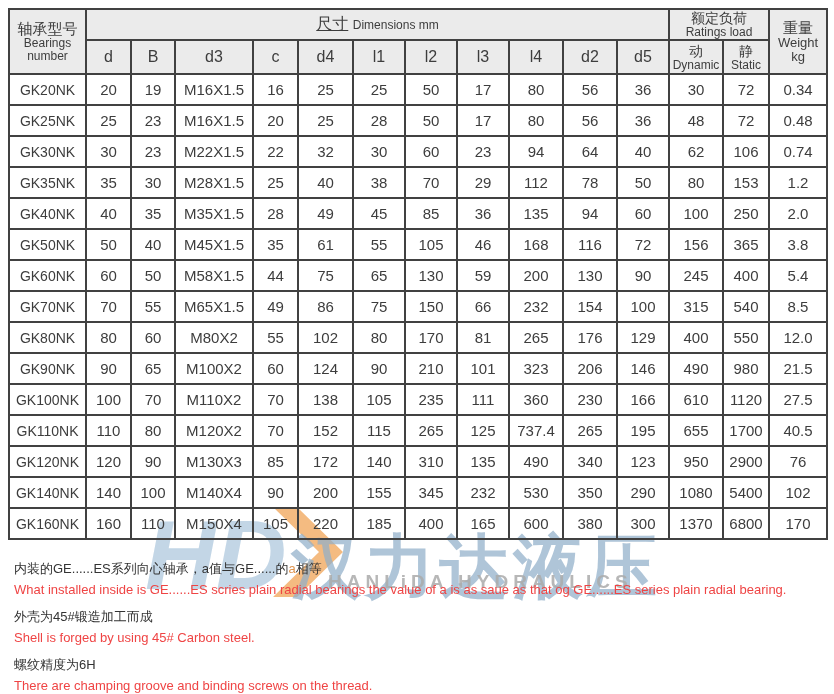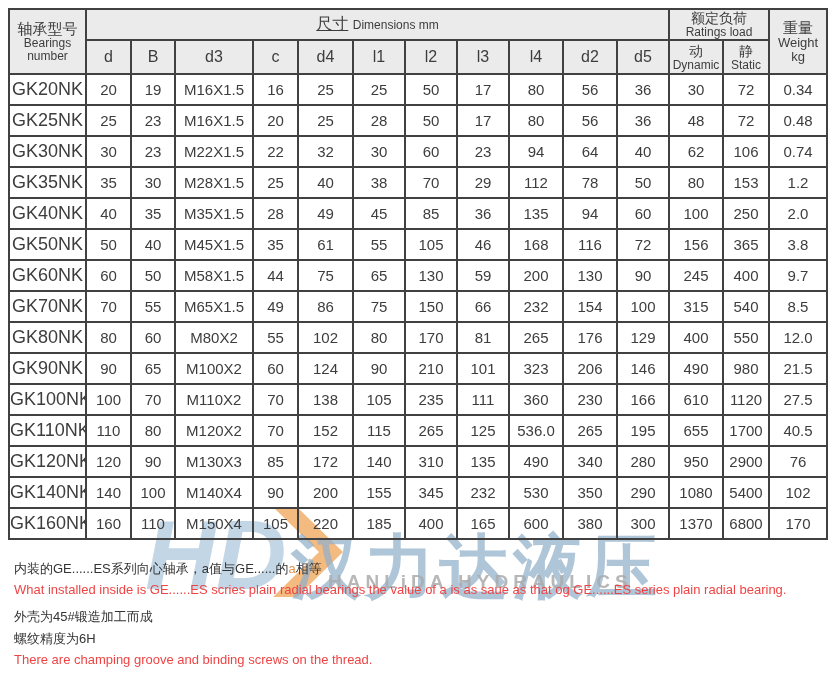--- a/index.html
+++ b/index.html
@@ -43,21 +43,21 @@
   }
   .spec-table thead th { background: #ebebeb; }
   .hr1 { height: 30px; }
   .hr2 { height: 34px; }
   .cn { font-size: 15px; line-height: 1.15; }
   .en { font-size: 12px; line-height: 1.1; }
   .dim-title .cn { display: inline; font-size: 16px; text-decoration: underline; }
   .dim-title .en { display: inline; font-size: 12px; }
   .dimcol { font-size: 16px; }
   .spec-table tbody td { font-size: 15px; height: 31px; }
-  .spec-table tbody td.model { font-size: 18px; }
+  .spec-table tbody td.model { font-size: 14px; }
 
   
   .notes { position: absolute; left: 14px; top: 560px; width: 812px; z-index: 2; }
   .note-cn { font-size: 13px; color: #333333; margin: 0 0 4px 0; }
   .note-en { font-size: 13px; color: #ef4444; margin: 0 0 11px 0; }
   .hl { color: #e0954f; }
 </style>
 </head>
 <body>
 
@@ -243,21 +243,21 @@
           <td>44</td>
           <td>75</td>
           <td>65</td>
           <td>130</td>
           <td>59</td>
           <td>200</td>
           <td>130</td>
           <td>90</td>
           <td>245</td>
           <td>400</td>
-          <td>9.7</td>
+          <td>5.4</td>
         </tr>
         <tr>
           <td class="model">GK70NK</td>
           <td>70</td>
           <td>55</td>
           <td>M65X1.5</td>
           <td>49</td>
           <td>86</td>
           <td>75</td>
           <td>150</td>
@@ -323,40 +323,40 @@
         <tr>
           <td class="model">GK110NK</td>
           <td>110</td>
           <td>80</td>
           <td>M120X2</td>
           <td>70</td>
           <td>152</td>
           <td>115</td>
           <td>265</td>
           <td>125</td>
-          <td>536.0</td>
+          <td>737.4</td>
           <td>265</td>
           <td>195</td>
           <td>655</td>
           <td>1700</td>
           <td>40.5</td>
         </tr>
         <tr>
           <td class="model">GK120NK</td>
           <td>120</td>
           <td>90</td>
           <td>M130X3</td>
           <td>85</td>
           <td>172</td>
           <td>140</td>
           <td>310</td>
           <td>135</td>
           <td>490</td>
           <td>340</td>
-          <td>280</td>
+          <td>123</td>
           <td>950</td>
           <td>2900</td>
           <td>76</td>
         </tr>
         <tr>
           <td class="model">GK140NK</td>
           <td>140</td>
           <td>100</td>
           <td>M140X4</td>
           <td>90</td>
@@ -388,17 +388,18 @@
           <td>6800</td>
           <td>170</td>
         </tr>
       </tbody>
   </table>
 
   <div class="notes">
     <p class="note-cn"><span>内装的GE......ES系列向心轴承，a值与GE......的</span><span class="hl">a</span><span>相等</span></p>
     <p class="note-en">What installed inside is GE......ES scries plain radial bearings the value of a is as saue as that og GE......ES series plain radial bearing.</p>
     <p class="note-cn"><span>外壳为45#锻造加工而成</span></p>
+    <p class="note-en">Shell is forged by using 45# Carbon steel.</p>
     <p class="note-cn"><span>螺纹精度为6H</span></p>
     <p class="note-en">There are champing groove and binding screws on the thread.</p>
   </div>
 
 </div>
 
 </body></html>

